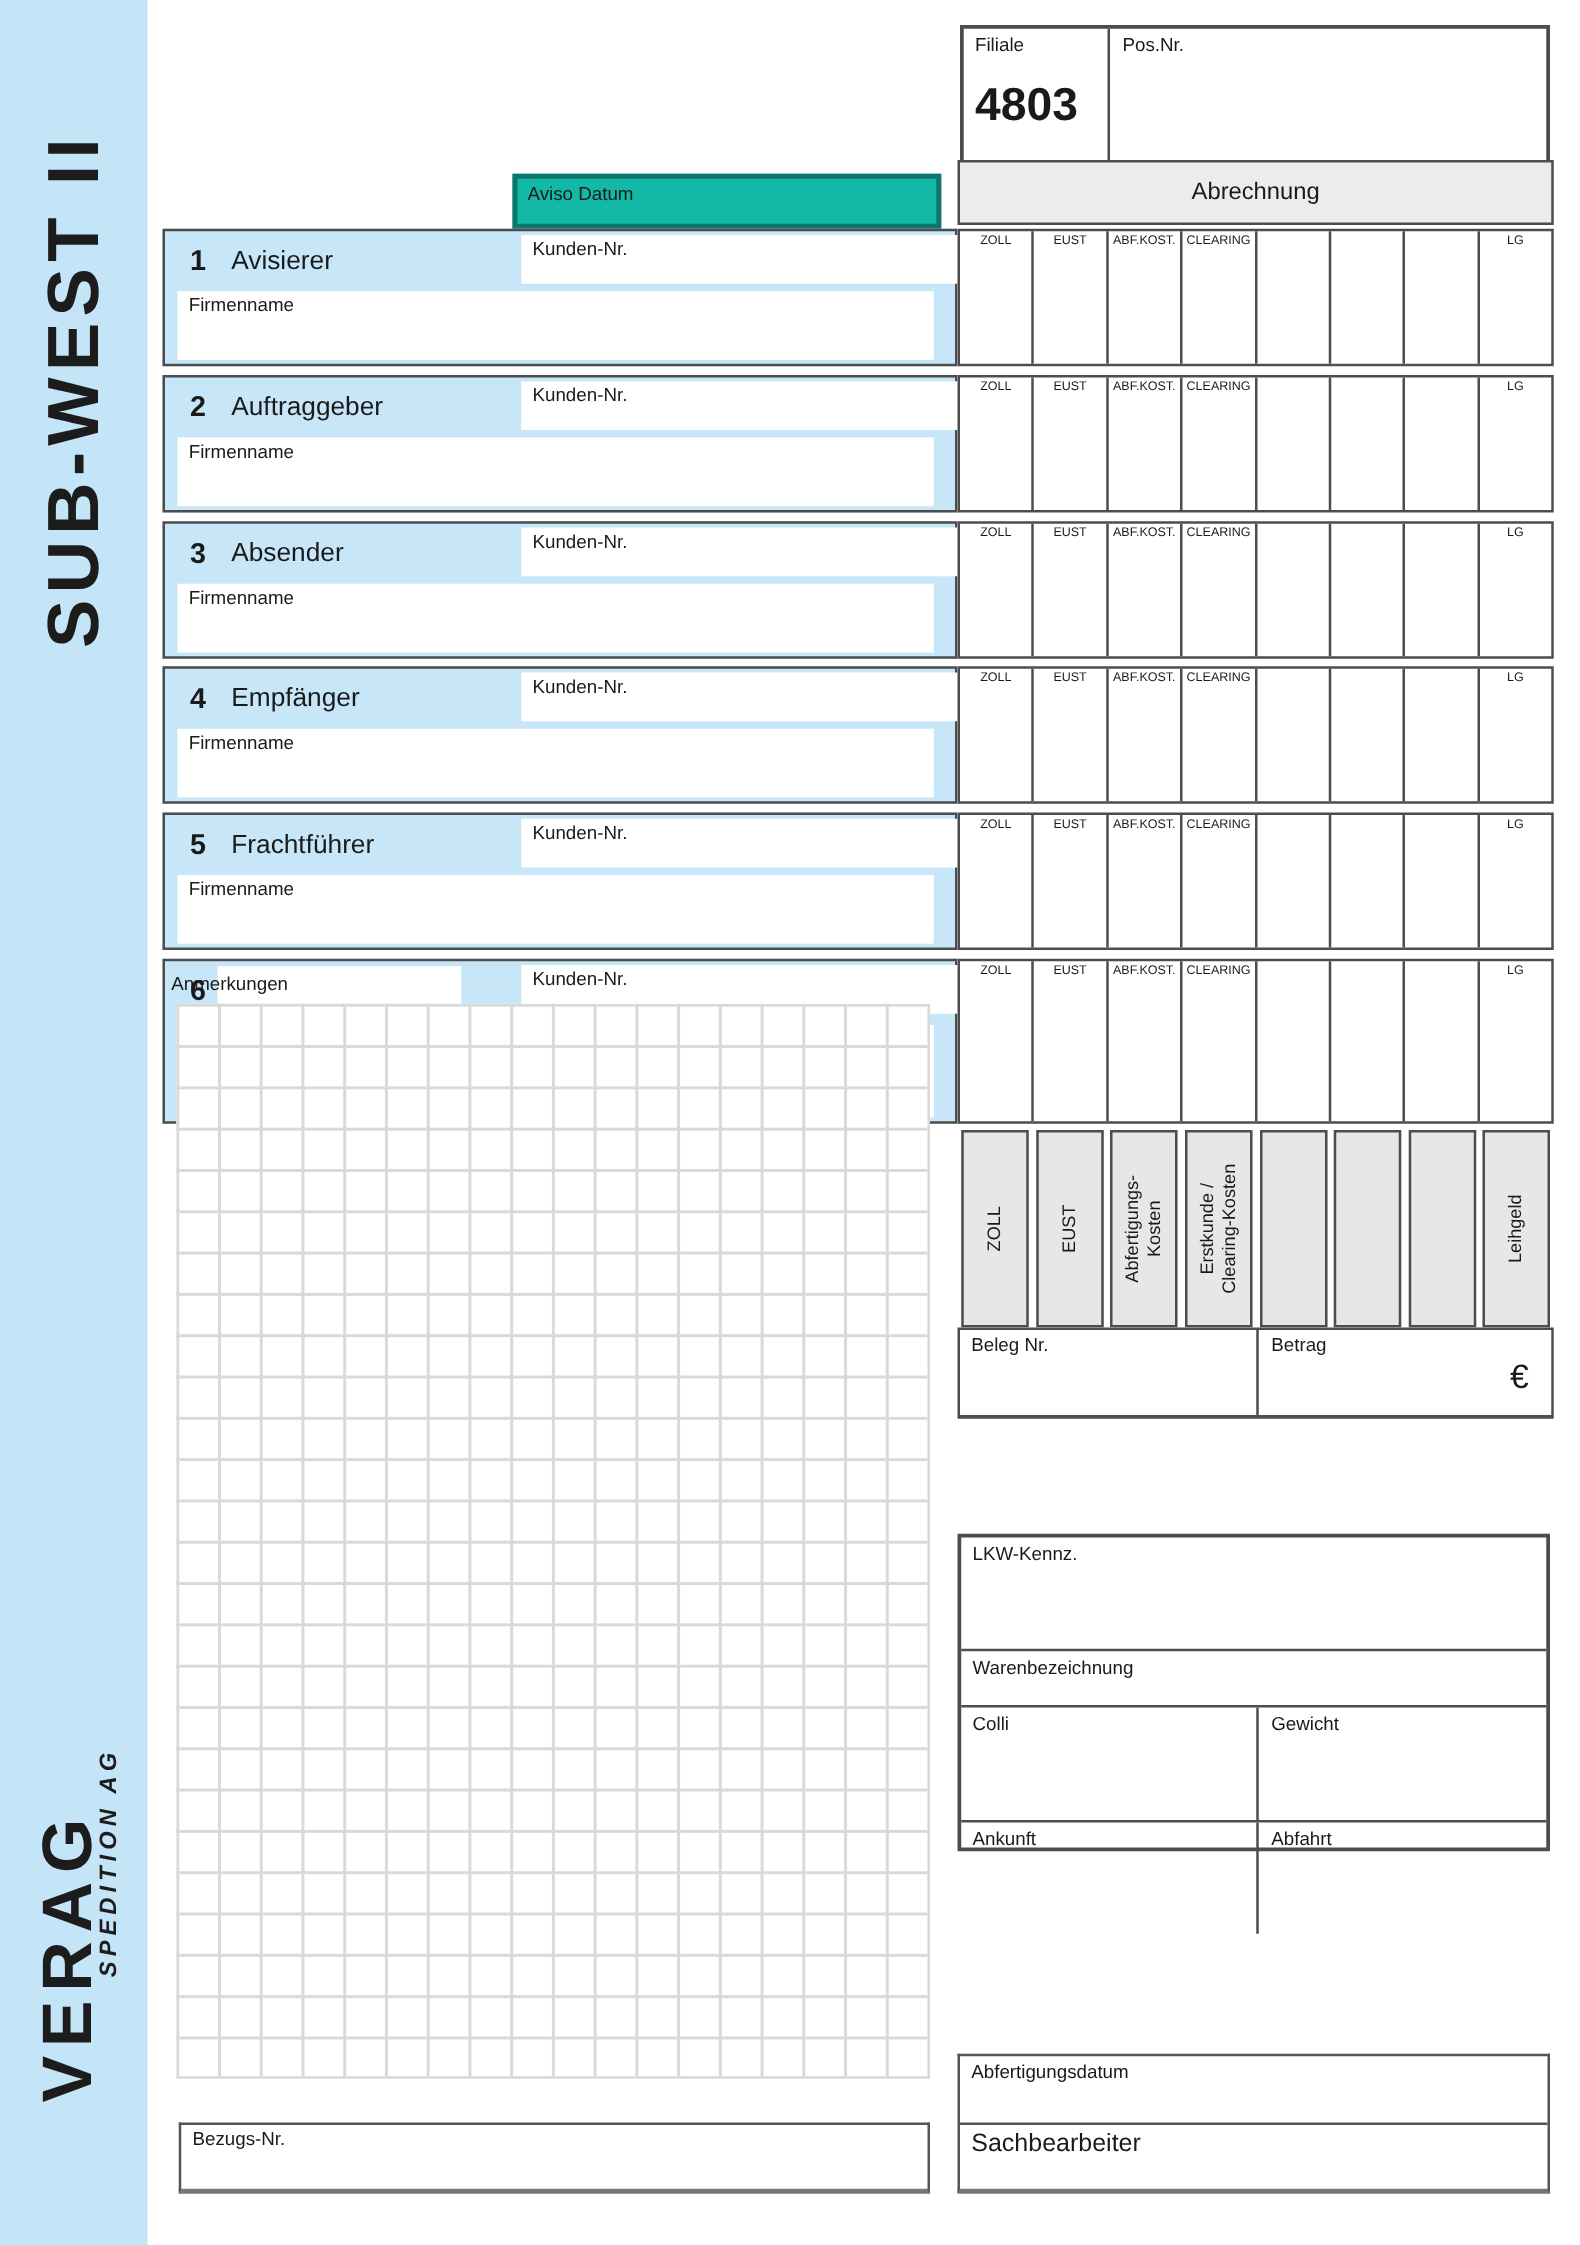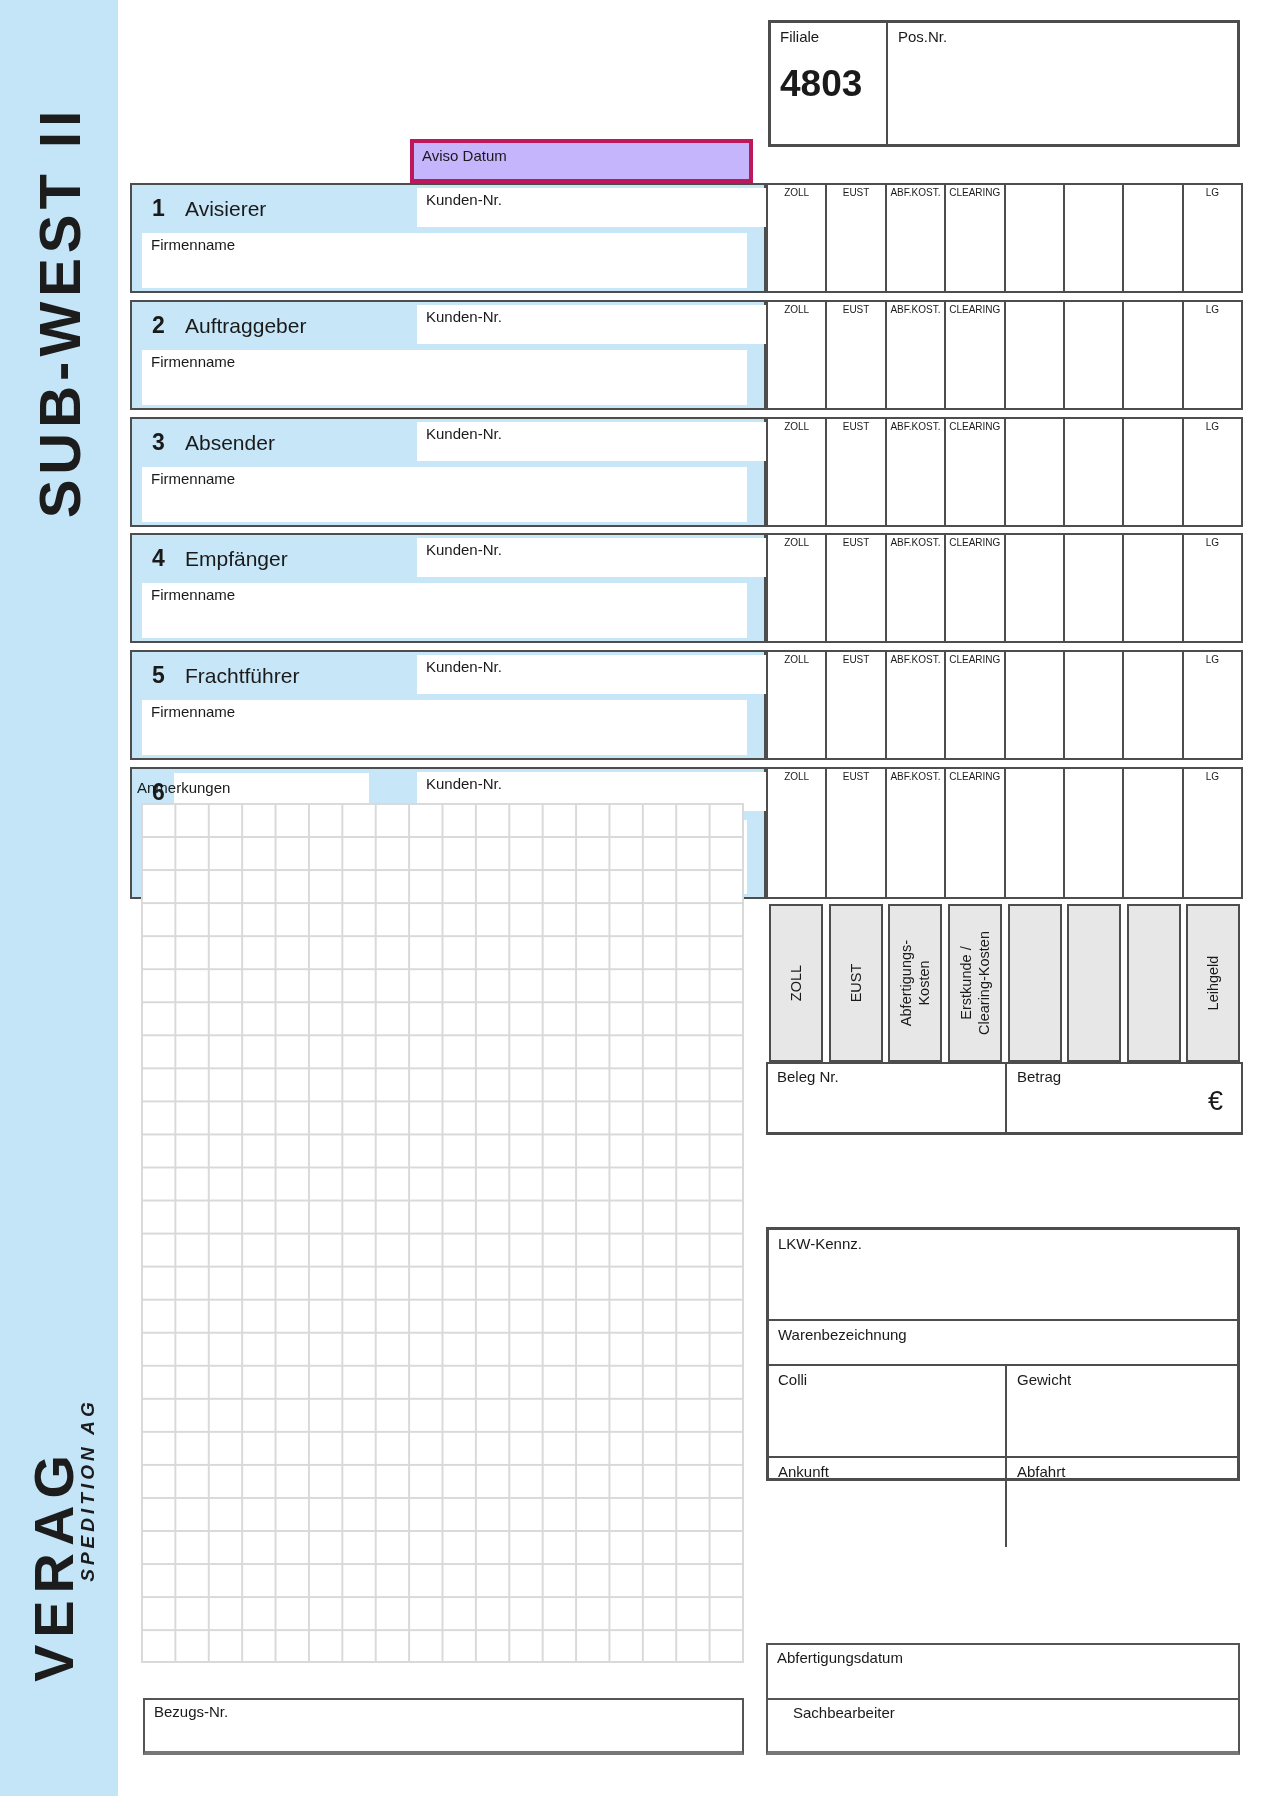--- a/index.html
+++ b/index.html
@@ -17,22 +17,22 @@
   .abf-gray{position:absolute;left:130px;top:18px;width:623px;height:105px;background:#d3d3d3;}
   .abf-label{position:absolute;left:12px;top:8px;font-size:22px;}
   .abf-input{position:absolute;left:13px;top:40px;width:596px;height:54px;background:#fff;}
   
   .filiale-box{position:absolute;left:768px;top:20px;width:472px;height:127px;border:3px solid #4d4d4d;background:#fff;box-sizing:border-box;}
   .fil-div{position:absolute;left:115px;top:0;width:2px;height:100%;background:#4d4d4d;}
   .fil-label{position:absolute;left:9px;top:5px;font-size:15px;}
   .fil-value{position:absolute;left:9px;top:40px;font-size:37px;font-weight:700;}
   .pos-label{position:absolute;left:127px;top:5px;font-size:15px;}
   
-  .aviso{position:absolute;left:410px;top:139px;width:343px;height:44px;background:#c4b5fd;
-         border:4px solid #be185d;box-sizing:border-box;}
+  .aviso{position:absolute;left:410px;top:139px;width:343px;height:44px;background:#14b8a6;
+         border:4px solid #0f766e;box-sizing:border-box;}
   .aviso .flabel{left:8px;top:4px;}
   
   .section{position:absolute;left:130px;width:636px;background:#c7e7f9;border:2px solid #4d4d4d;box-sizing:border-box;}
   .sec-num{position:absolute;left:20px;top:10px;font-size:23px;font-weight:700;}
   .sec-title{position:absolute;left:53px;top:12px;font-size:21px;}
   .sec-title-field{position:absolute;left:42px;top:4px;width:195px;height:30px;background:#fff;}
   .field{position:absolute;background:#fff;}
   .flabel{position:absolute;left:9px;top:3px;font-size:15px;}
   .kunden{left:285px;top:3px;width:330px;height:39px;padding-left:40px;}
   .firma{left:10px;width:605px;}
@@ -71,21 +71,21 @@
   .lkw-row{position:relative;width:100%;border-top:2px solid #4d4d4d;box-sizing:border-box;}
   .lkw-row:first-child{border-top:none;}
   .half-div{position:absolute;left:236px;top:0;width:2px;height:100%;background:#4d4d4d;}
   .cell-label{position:absolute;left:9px;top:5px;font-size:15px;}
   .cell-label.right{left:248px;text-align:center;}
   
   .abfd-box{position:absolute;left:766px;top:1643px;width:474px;height:112px;border:2px solid #555;
             border-bottom:4px solid #777;box-sizing:border-box;background:#fff;}
   .abfd-div{position:absolute;left:0;top:53px;width:100%;height:2px;background:#555;}
   .abfd-l1{position:absolute;left:9px;top:4px;font-size:15px;}
-  .abfd-l2{position:absolute;left:25px;top:59px;font-size:15px;}
+  .abfd-l2{position:absolute;left:9px;top:59px;font-size:20px;}
   .bezug-box{position:absolute;left:143px;top:1698px;width:601px;height:57px;border:2px solid #555;
              border-bottom:4px solid #777;box-sizing:border-box;background:#fff;}
   .bezug-label{position:absolute;left:9px;top:3px;font-size:15px;}
 </style>
 </head>
 <body>
 
 <div class="page">
 
   <div class="sidebar">
@@ -106,20 +106,23 @@
     <div class="fil-label">Filiale</div>
     <div class="fil-value">4803</div>
     <div class="pos-label">Pos.Nr.</div>
     <div style="position:absolute;left:117px;top:25px;right:0;bottom:0;"></div>
   </div>
 
   <div class="aviso">
     <span class="flabel">Aviso Datum</span>
   </div>
 
+  <div class="abr-head">
+    <span>Abrechnung</span>
+  </div>
 
   <div id="generated">
       <div class="section" style="top: 183px; height: 110px;">
         <div class="sec-num">1</div>
         <div class="sec-title">Avisierer</div>
         <div class="field kunden">
           <span class="flabel">Kunden-Nr.</span>
         </div>
         <div class="field firma" style="top:48px;height:55px;">
           <span class="flabel">Firmenname</span>

